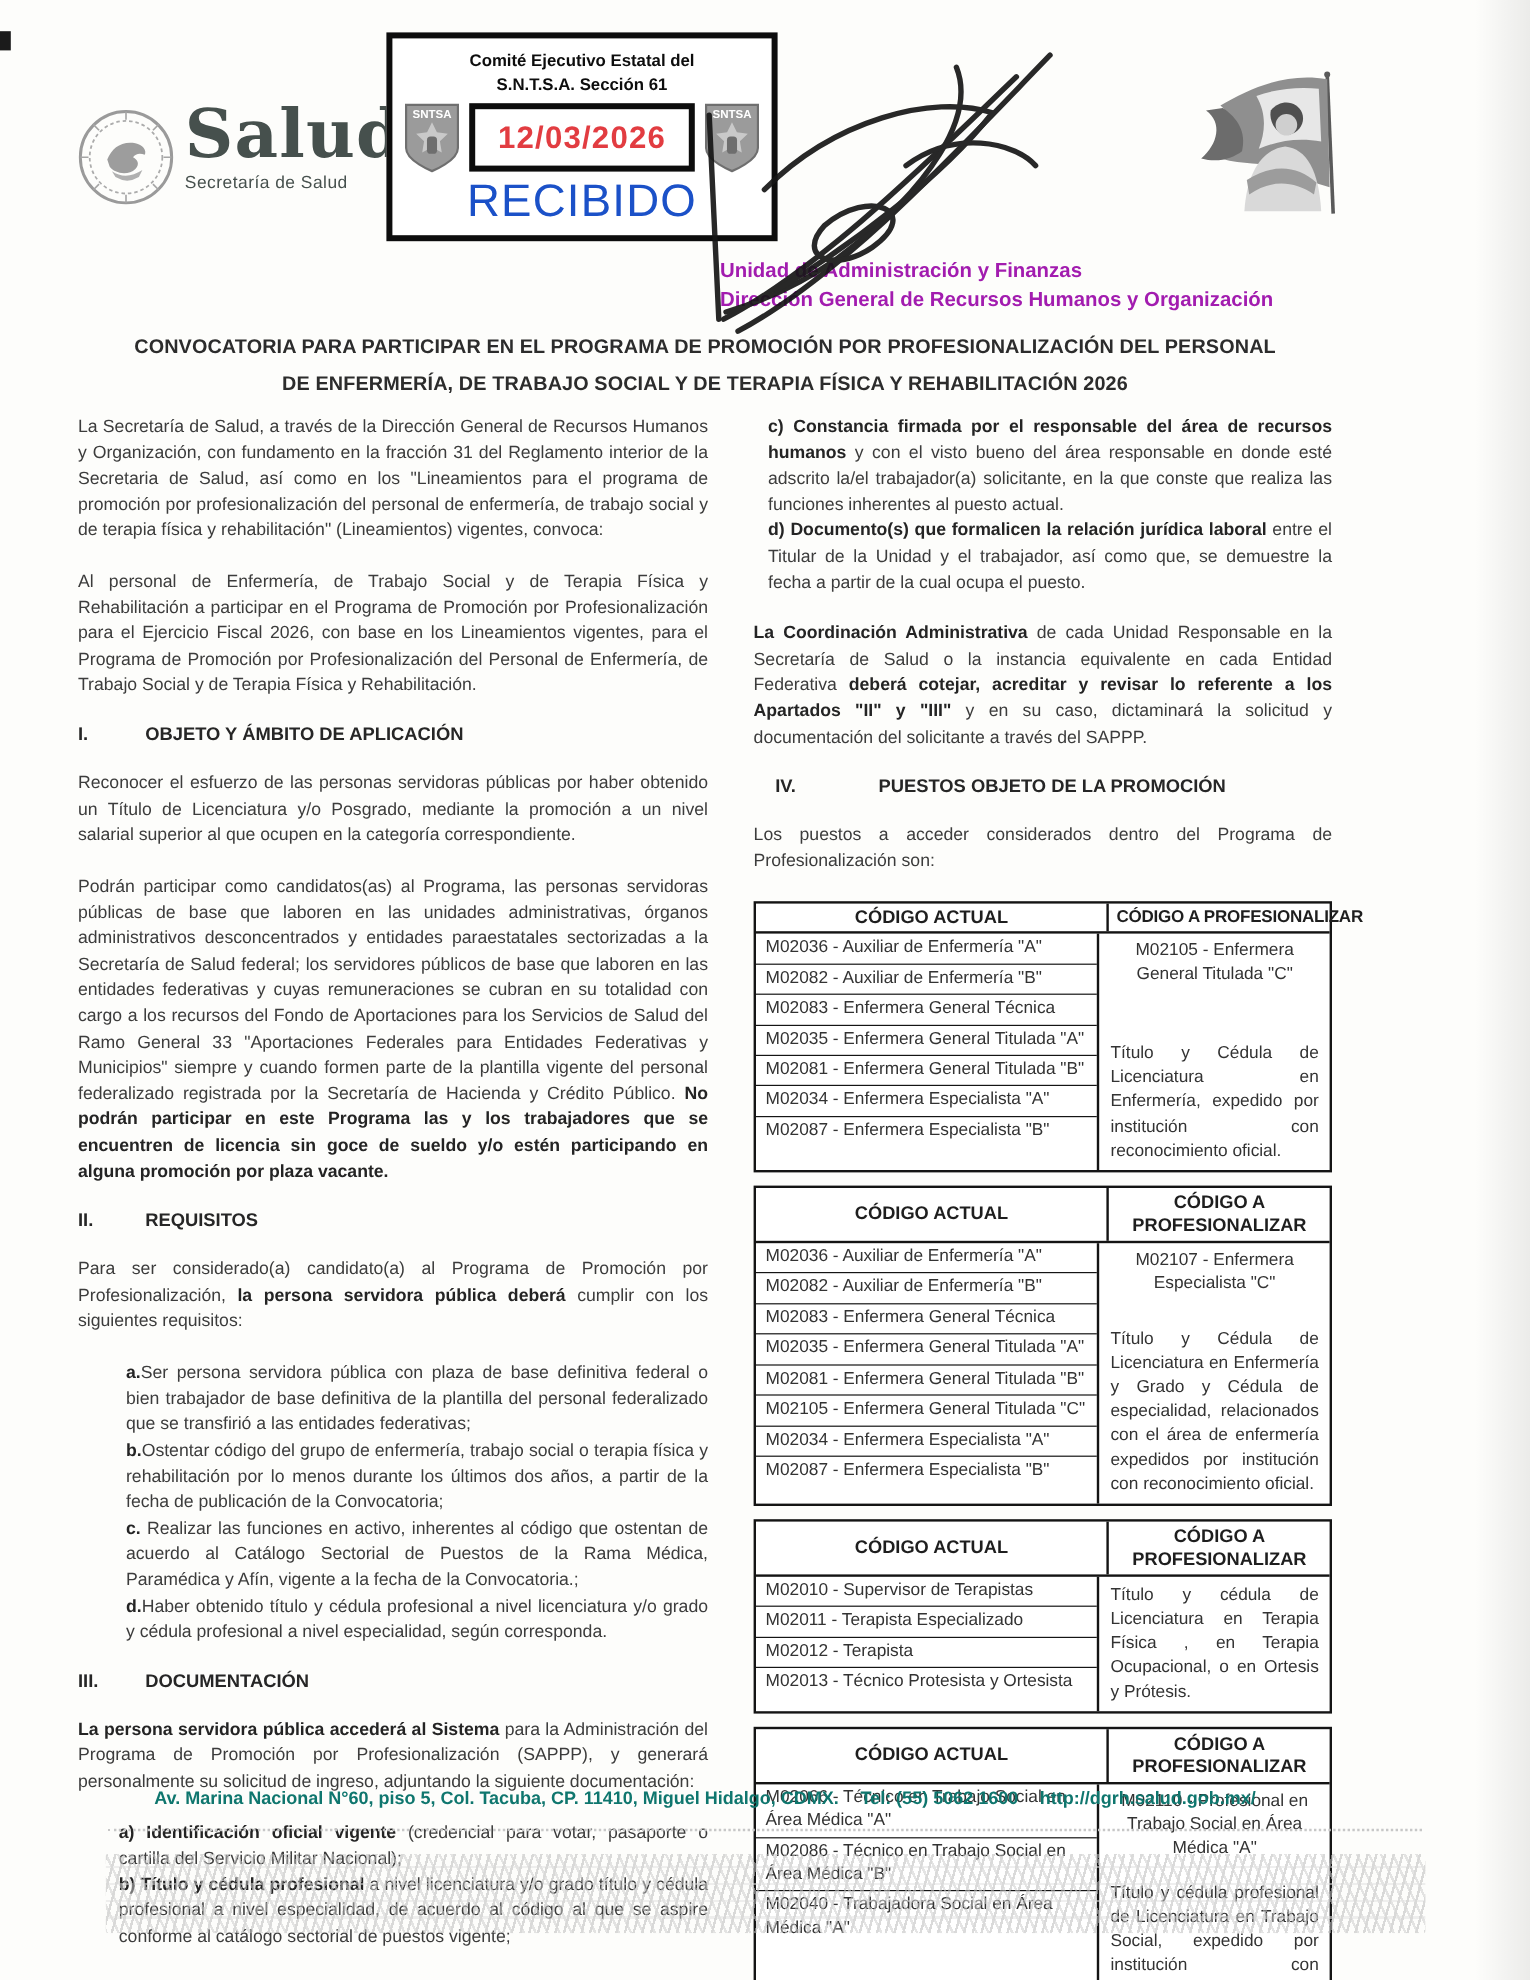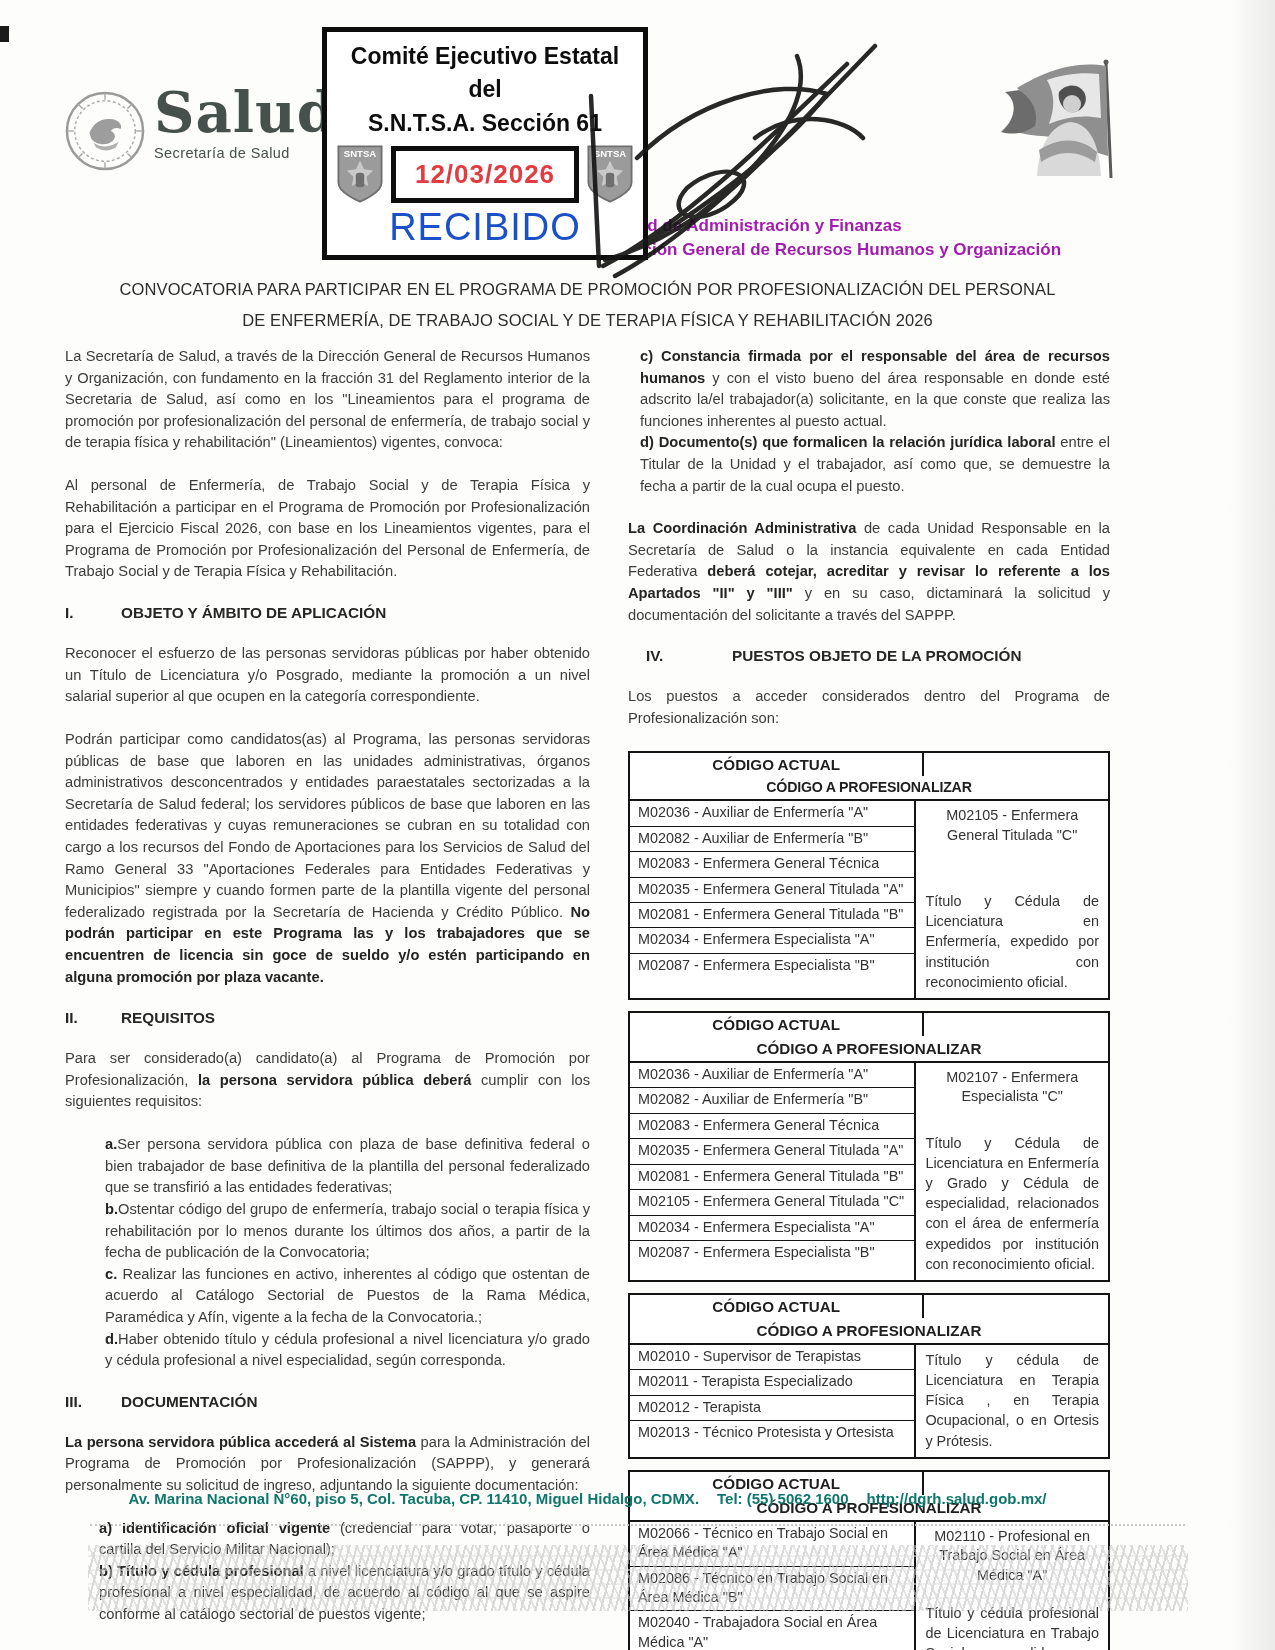--- a/index.html
+++ b/index.html
@@ -14,56 +14,56 @@
   .corner-mark{position:absolute; left:0; top:26px; width:9px; height:16px; background:#1b1b1b;}
 
   
   .seal{position:absolute; left:64px; top:90px; width:82px; height:82px;}
   .salud-logo{position:absolute; left:154px; top:84px; line-height:1;}
   .salud-logo .big{font-family:"DejaVu Serif", serif; font-weight:bold; font-size:56px; color:#46504d; letter-spacing:1px;}
   .salud-logo .sub{font-size:14.5px; font-weight:normal; color:#46504d; margin-top:6px; letter-spacing:.4px;}
 
   .stamp{position:absolute; left:322px; top:27px; width:300px; background:#fff;
     border:5px solid #0d0d0d; padding:8px 8px 6px; text-align:center; z-index:3;}
-  .stamp-title{font-weight:bold; font-size:23px; color:#0d0d0d; line-height:1.45;}
+  .stamp-title{font-weight:bold; font-size:14px; color:#0d0d0d; line-height:1.45;}
   .stamp-mid{display:flex; align-items:center; justify-content:space-between; margin-top:4px;}
   .shield{width:50px; height:60px; flex:0 0 auto;}
   .datebox{border:5px solid #0d0d0d; padding:8px 10px; margin:0 6px; flex:1;}
   .datebox span{font-weight:bold; font-size:26px; letter-spacing:1px; color:#e23c41;}
   .recibido{font-weight:normal; font-size:38px; letter-spacing:1px; color:#1b51c8; margin-top:2px;}
 
   .signature{position:absolute; left:545px; top:38px; width:390px; height:250px; z-index:4; pointer-events:none;}
 
   .flag-logo{position:absolute; left:975px; top:58px; width:165px; height:122px;}
 
   .org-lines{position:absolute; left:600px; top:214px; width:508px; text-align:left;
     font-weight:bold; font-size:17px; color:#a21caf; line-height:1.4;}
 
   .doc-title{position:absolute; left:65px; top:274px; width:1045px; text-align:center;
-    font-weight:normal; font-size:16.5px; color:#2c2c2c; line-height:1.9; letter-spacing:.1px;}
+    font-weight:bold; font-size:16.5px; color:#2c2c2c; line-height:1.9; letter-spacing:.1px;}
 
   
   .columns{position:absolute; left:65px; top:346px; width:1045px; display:flex; gap:38px;}
   .col-left{width:525px; flex:0 0 auto;}
   .col-right{flex:1; min-width:0;}
   .para{font-size:14.7px; line-height:1.47; text-align:justify; margin:0 0 21px 0;}
   .para b, .seg-b{font-weight:bold; color:#242424;}
   .sechead{display:flex; font-weight:bold; font-size:15.3px; color:#262626; margin:2px 0 21px 0;}
   .sechead .num{width:56px; flex:0 0 auto;}
   .sechead.indent{padding-left:18px;}
   .sechead.indent .num{width:86px;}
   .item{font-size:14.7px; line-height:1.47; text-align:justify; margin:0;}
   .req-item{padding-left:40px;}
   .doc-item{padding-left:34px;}
   .rc-item{padding-left:12px;}
   .gap-after{margin-bottom:21px;}
 
   
   .ptable{border:2px solid #141414; margin:0 0 11px 0; background:#fff; font-size:14.4px; color:#333;}
-  .ptable .thead{display:flex; border-bottom:2px solid #141414; font-weight:bold; color:#1e1e1e; text-align:center; font-size:15.2px;flex-direction:column;}
+  .ptable .thead{display:flex; border-bottom:2px solid #141414; font-weight:bold; color:#1e1e1e; text-align:center; font-size:15.2px;}
   .ptable .hl{width:59.5%; flex:0 0 auto; border-right:2px solid #141414; padding:3px 4px; display:flex; align-items:center; justify-content:center;}
   .ptable .hr{flex:1; padding:3px 6px; display:flex; align-items:center; justify-content:center; line-height:1.25;}
   .ptable.nw .hr{white-space:nowrap; font-size:14.2px; letter-spacing:-.2px;}
   .ptable .tbody{display:flex; align-items:stretch;}
   .ptable .tleft{width:59.5%; flex:0 0 auto; border-right:2px solid #141414; display:flex; flex-direction:column;}
   .ptable .cell{border-bottom:1.6px solid #141414; padding:2px 8px 3px; line-height:1.35;}
   .ptable .cell:last-child{border-bottom:none; flex:1;}
   .ptable .tright{flex:1; padding:5px 9px 6px; display:flex; flex-direction:column;}
   .ptable .tcode{text-align:center; line-height:1.35;}
   .ptable .tnote{text-align:justify; line-height:1.4;}

